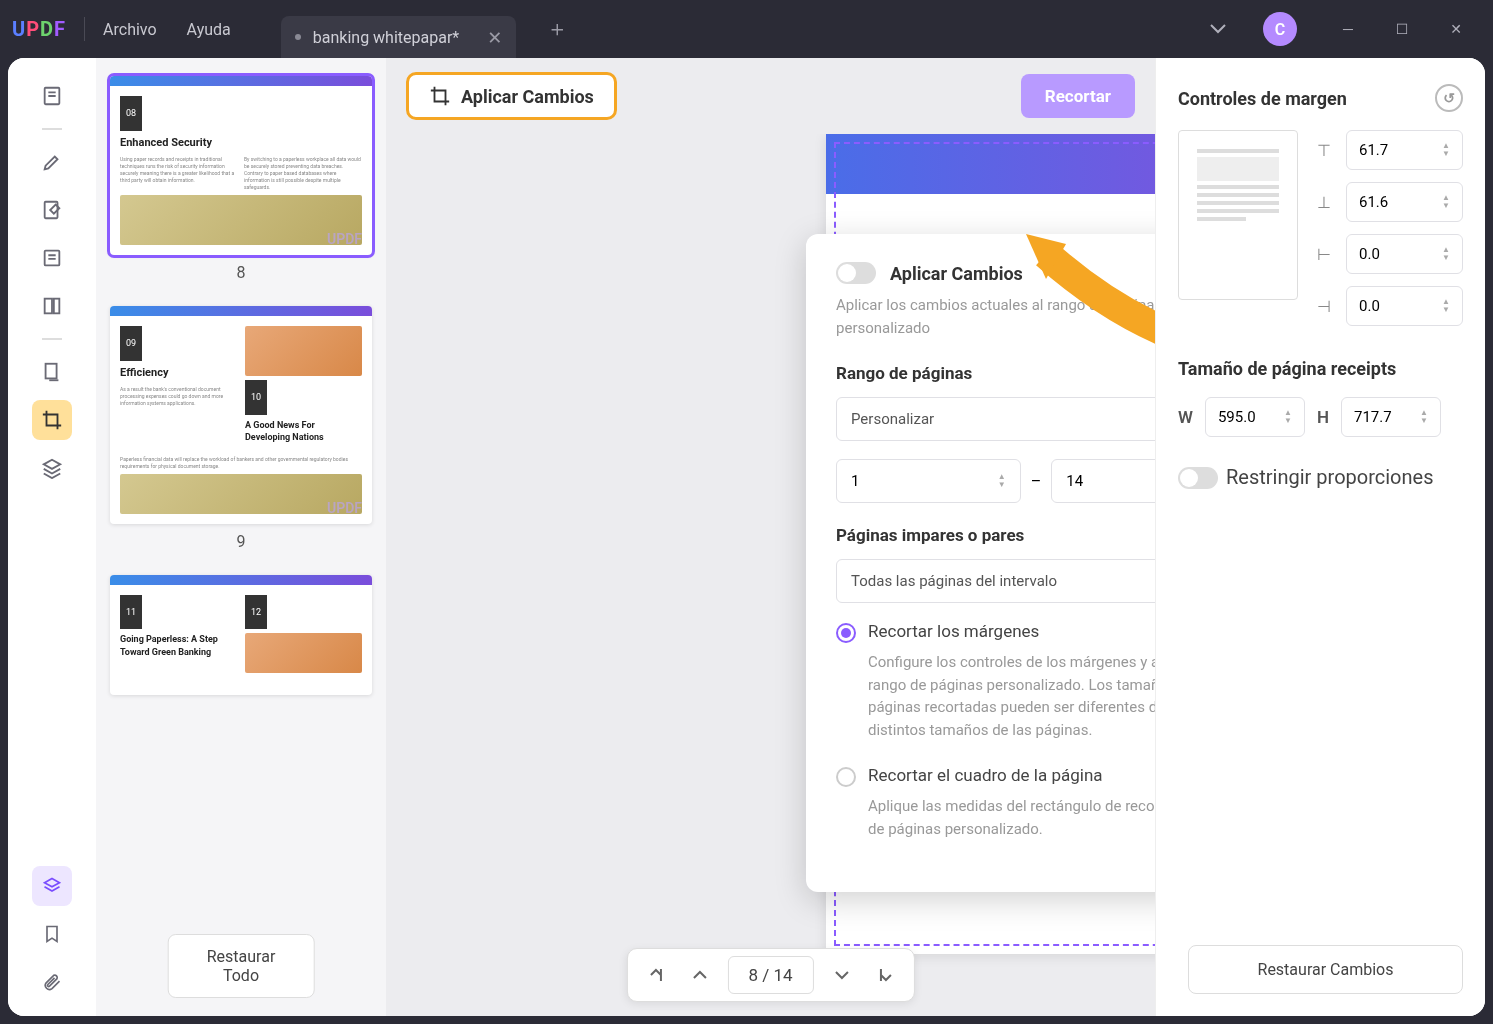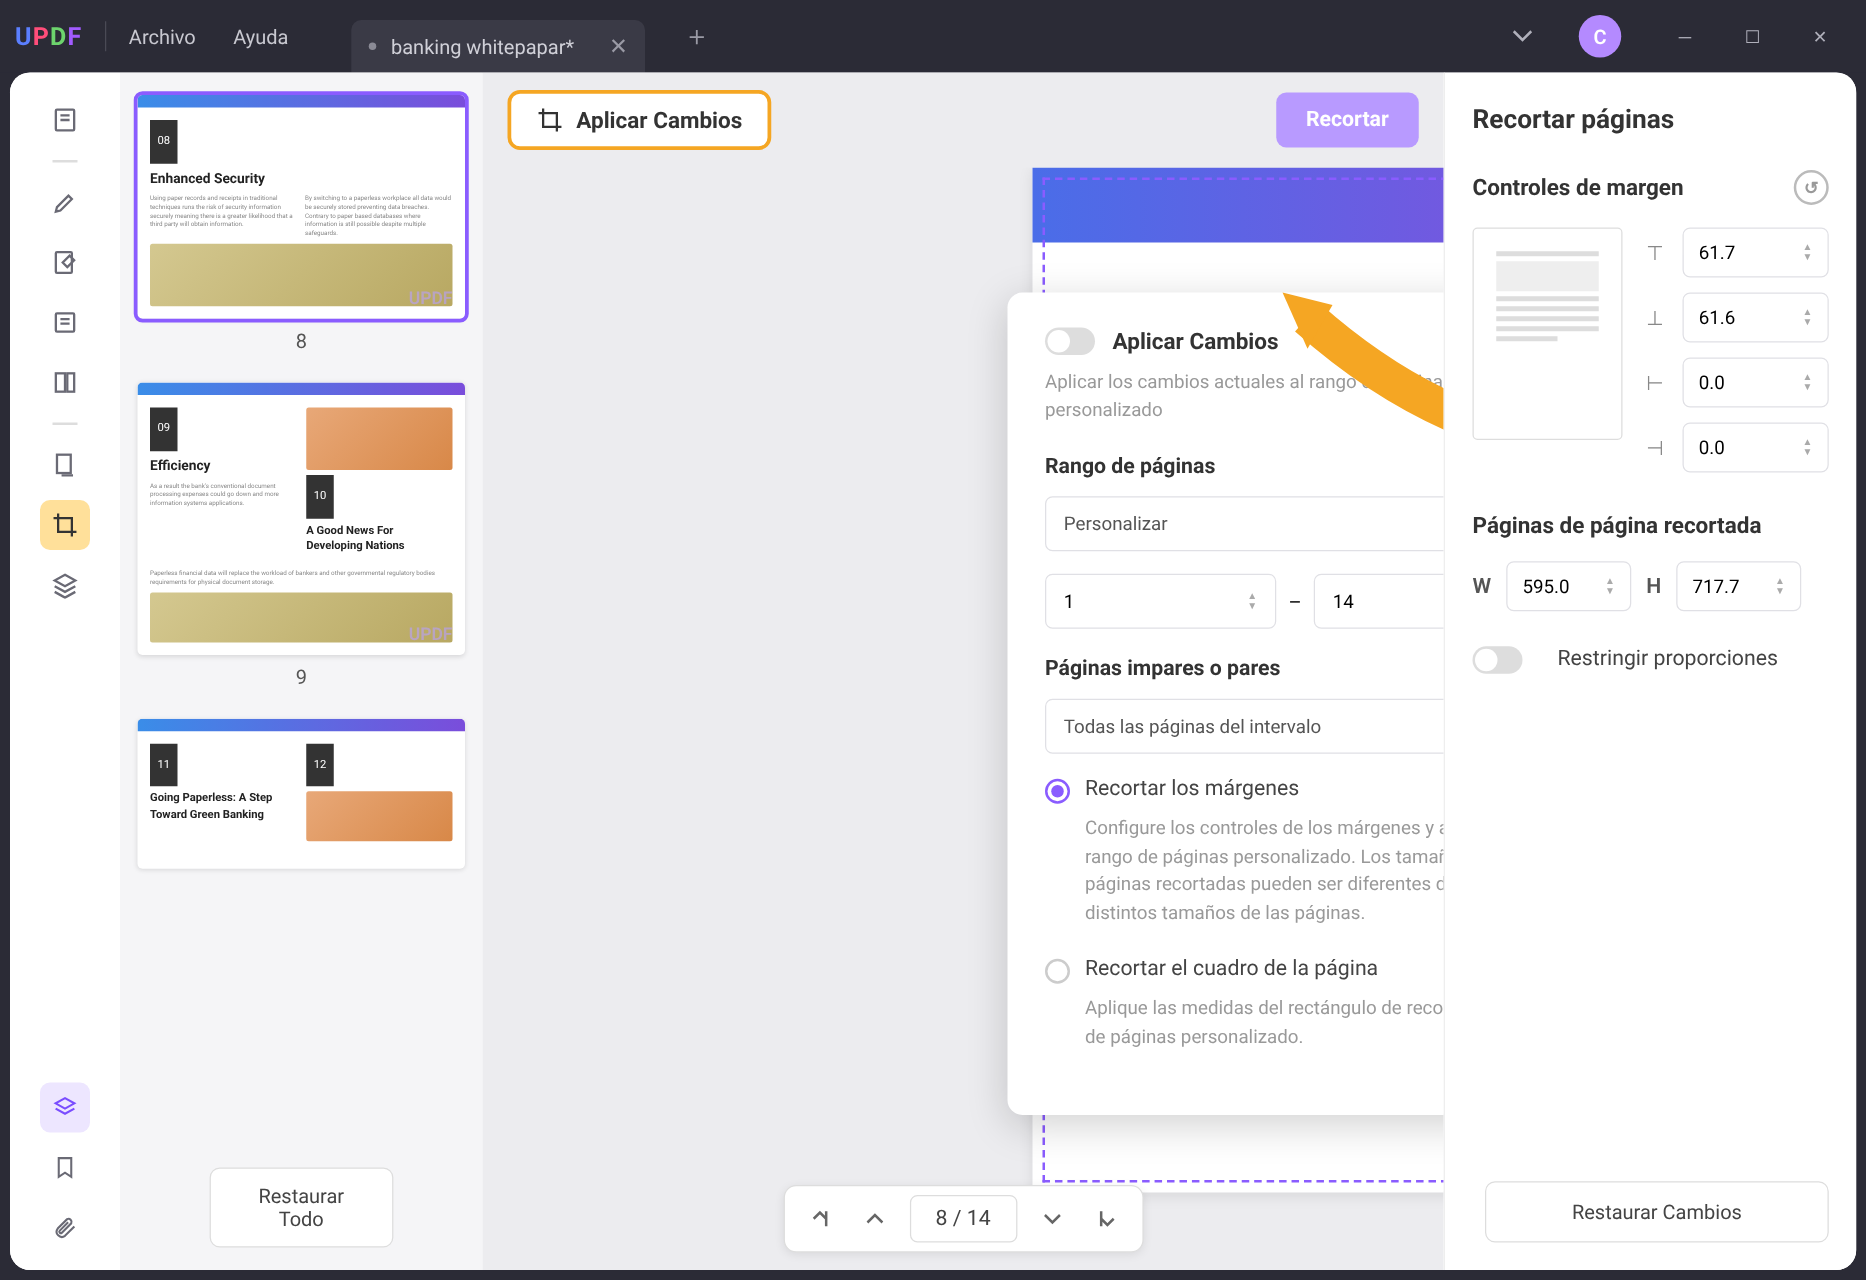--- a/index.html
+++ b/index.html
@@ -77,21 +77,21 @@
 .margin-preview{width:120px;height:170px;border:1px solid #ddd;border-radius:4px;padding:18px;display:flex;flex-direction:column;gap:4px}
 .mp-line{height:4px;background:#ddd}
 .mp-block{height:24px;background:#eee}
 .margin-inputs{flex:1;display:flex;flex-direction:column;gap:12px}
 .margin-row{display:flex;align-items:center;gap:10px}
 .margin-icon{width:24px;color:#888;font-size:16px;text-align:center}
 .margin-field{flex:1;border:1px solid #e0e0e5;border-radius:6px;padding:10px 12px;font-size:15px;display:flex;justify-content:space-between;align-items:center}
 .size-row{display:flex;align-items:center;gap:12px;margin-bottom:28px}
 .size-label{font-size:17px;color:#555;font-weight:600}
 .size-field{width:100px;border:1px solid #e0e0e5;border-radius:6px;padding:10px 12px;font-size:15px;display:flex;justify-content:space-between;align-items:center}
-.restrict-row{display:flex;align-items:flex-start;gap:28px;font-size:17px;color:#444}
+.restrict-row{display:flex;align-items:flex-end;gap:8px;font-size:20px;color:#444}
 .restore-changes{position:absolute;bottom:22px;left:32px;right:22px;background:#fff;border:1px solid #ddd;border-radius:8px;padding:14px;font-size:16px;color:#444;cursor:pointer;text-align:center}
 .reset-icon{width:28px;height:28px;border:2px solid #bbb;border-radius:50%;display:flex;align-items:center;justify-content:center;cursor:pointer;color:#999;font-size:14px}
 </style>
 </head>
 <body>
 
 <div class="titlebar">
   <span class="logo"><span class="u">U</span><span class="p">P</span><span class="d">D</span><span class="f">F</span></span>
   <div class="sep"></div>
   <span class="menuitem">Archivo</span>
@@ -365,21 +365,20 @@
         <div class="pager-btn">
             <svg width="16" height="14" viewBox="0 0 16 14" stroke="currentColor" stroke-width="2" fill="none">
               <path d="M2 12h12M8 2l5 5-5 5" transform="rotate(90 8 7)"></path>
             </svg>
           </div>
       </div>
     </div>
   </div>
 
   <div class="right-panel">
-    <div class="panel-title">Recortar páginas</div>
     <div class="panel-section">
       <span>Controles de margen</span>
       <div class="reset-icon">↺</div>
     </div>
     <div class="margin-area">
       <div class="margin-preview">
         <div class="mp-line"></div>
           <div class="mp-block"></div>
           <div class="mp-line"></div>
           <div class="mp-line"></div>
@@ -425,21 +424,21 @@
               <div class="spinner">
                 <span>▲</span>
                 <span>▼</span>
               </div>
             </div>
           </div>
       </div>
     </div>
 
     <div class="panel-section">
-        <span>Páginas de página recortada</span>
+        <span>Tamaño de página receipts</span>
       </div>
     <div class="size-row">
       <span class="size-label">W</span>
       <div class="size-field">
           <span>595.0</span>
           <div class="spinner">
             <span>▲</span>
             <span>▼</span>
           </div>
         </div>

